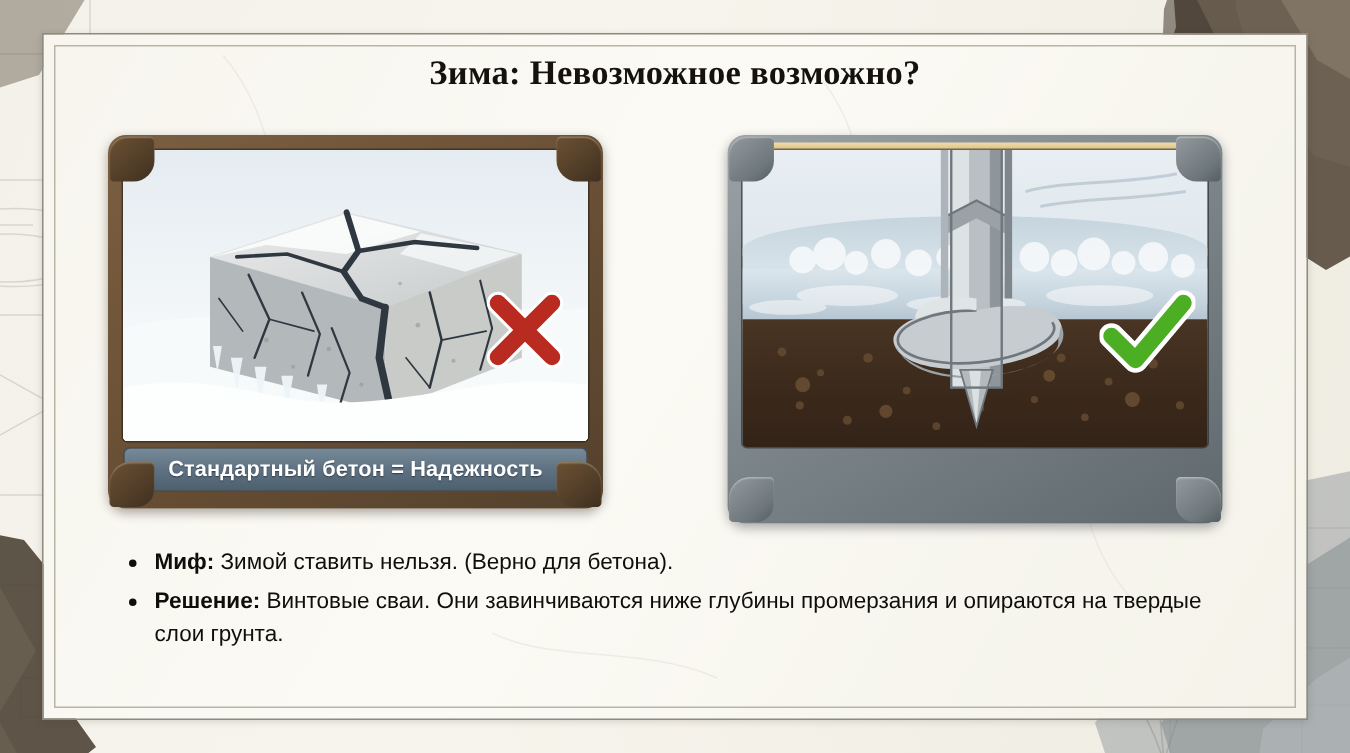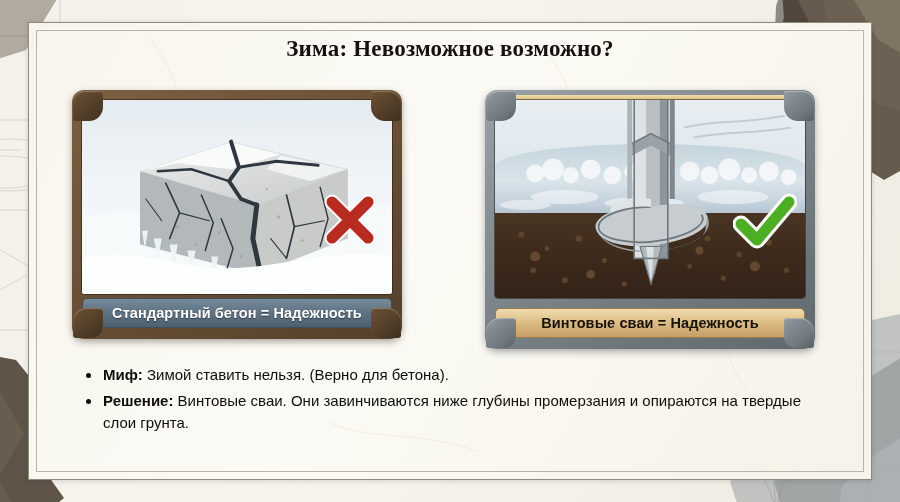--- a/index.html
+++ b/index.html
@@ -537,21 +537,20 @@
 
           <rect x="140" y="-4" width="34" height="164" fill="none" stroke="#6f777c" stroke-width="1.6"></rect>
         </svg>
 
         <svg class="mark mark-check" viewBox="0 0 64 64">
           <path d="M8 34 L24 50 L56 12" fill="none" stroke="#ffffff" stroke-width="17" stroke-linecap="round" stroke-linejoin="round"></path>
           <path d="M8 34 L24 50 L56 12" fill="none" stroke="#4caf23" stroke-width="11" stroke-linecap="round" stroke-linejoin="round"></path>
         </svg>
       </div>
 
-      <div class="caption caption-right">Винтовые сваи = Надежность</div>
     </div>
   </div>
 
   <div class="bullets">
     <div class="bullet">
       <b>Миф:</b><span> Зимой ставить нельзя. (Верно для бетона).</span>
     </div>
     <div class="bullet">
       <b>Решение:</b><span> Винтовые сваи. Они завинчиваются ниже глубины промерзания и опираются на твердые слои грунта.</span>
     </div>

